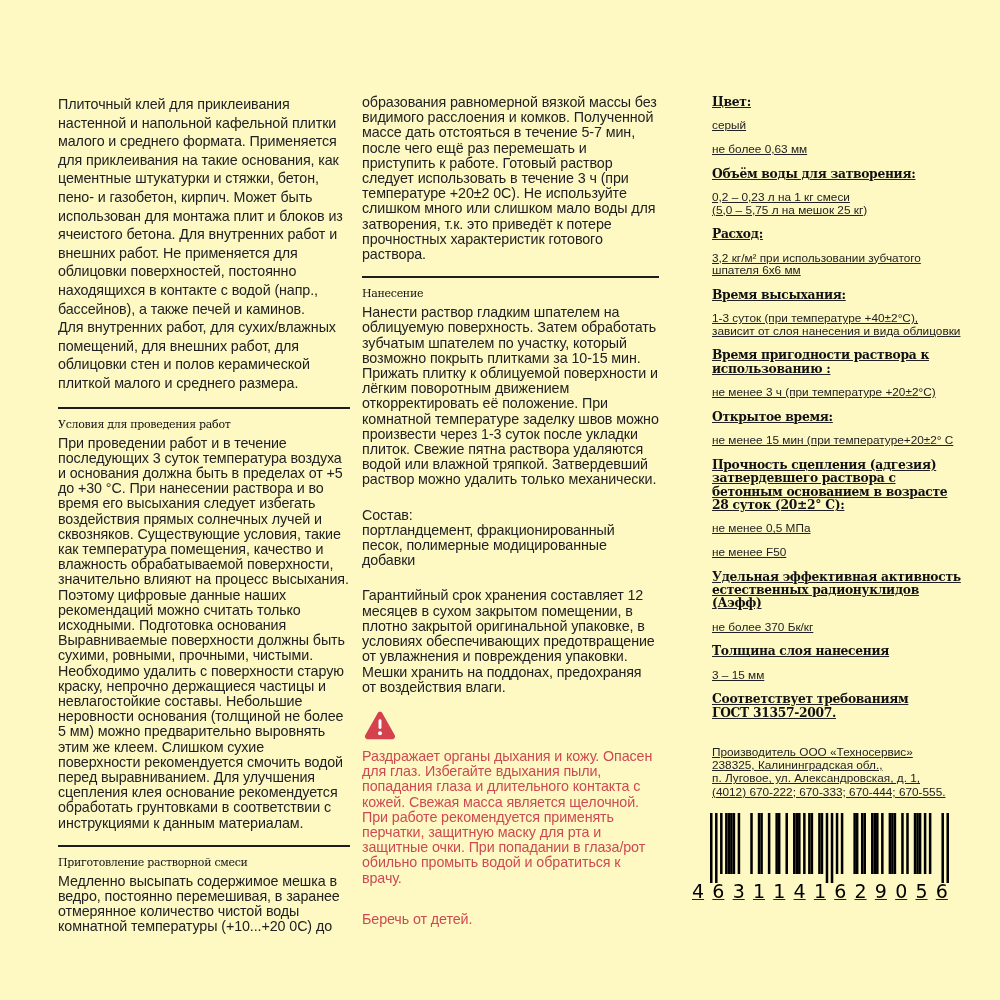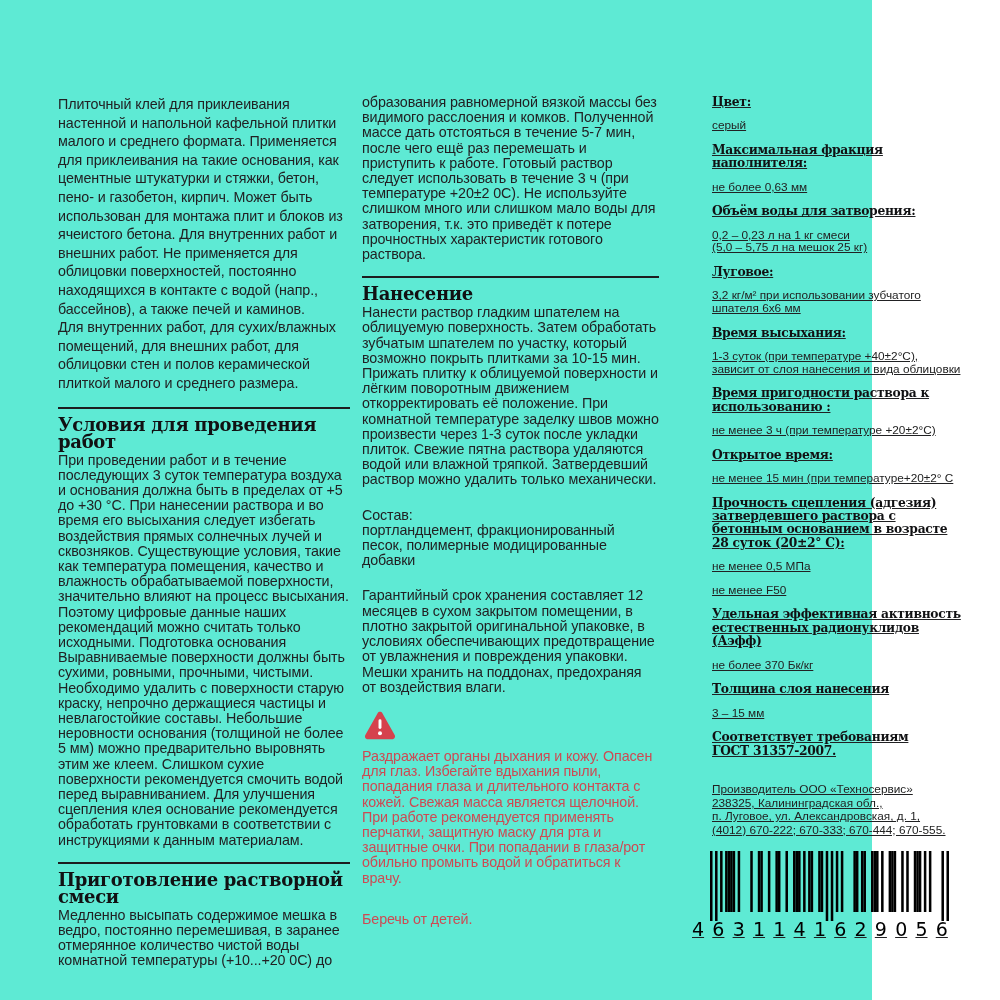--- a/index.html
+++ b/index.html
@@ -1,33 +1,33 @@
 <!DOCTYPE html>
 <html style="--accent-red: #cd4a53; --warning-red: #d5424d; --text: #212123;"><head>
 <meta charset="utf-8">
 <style>
   html,body{margin:0;padding:0;background:#ffffff;}
   .sheet{
-    position:relative;width:872px;height:1000px;background:#5eead4;
+    position:relative;width:1000px;height:1000px;background:#fef9c3;
     font-family:"Liberation Sans","DejaVu Sans",sans-serif;
     color:#212123;
     -webkit-font-smoothing:antialiased;
   }
   .col{position:absolute;top:95px;}
   .col1{left:58px;width:292px;}
   .col2{left:362px;width:297px;}
   .col3{left:712px;width:250px;text-decoration:underline;}
 
   p{margin:0;}
   .body{font-size:14.3px;line-height:15.2px;letter-spacing:-0.1px;white-space:pre-line;}
   .intro{line-height:18.6px;}
   .divider{height:2px;background:#1d1d1f;margin:14px 0 7px 0;}
   h3.sec{
     font-family:"DejaVu Serif","Liberation Serif",serif;
-    font-weight:700;font-size:18px;line-height:17px;margin:0 0 3px 0;
+    font-weight:400;font-size:11px;line-height:17px;margin:0 0 3px 0;
     letter-spacing:-0.3px;color:#111113;
   }
   .gap20{margin-top:20px;}
 
   
   .warn-icon{margin:16px 0 8px 2px;width:32px;height:30px;display:block;}
   .red{color:var(--accent-red,#cd4a53);}
   .keep-away{margin-top:26px;}
 
   
@@ -87,30 +87,29 @@
     <p class="body red keep-away">Беречь от детей.</p>
   </div>
 
   <div class="col col3">
 
     <div class="spec">
       <div class="spec-name">Цвет:</div>
       <div class="spec-value">серый</div>
     </div>
     <div class="spec">
-      <div class="spec-name">Максимальная фракция наполнителя:</div>
       <div class="spec-value">не более 0,63 мм</div>
     </div>
     <div class="spec">
       <div class="spec-name">Объём воды для затворения:</div>
       <div class="spec-value">0,2 – 0,23 л на 1 кг смеси
 (5,0 – 5,75 л на мешок 25 кг)</div>
     </div>
     <div class="spec">
-      <div class="spec-name">Луговое:</div>
+      <div class="spec-name">Расход:</div>
       <div class="spec-value">3,2 кг/м² при использовании зубчатого шпателя 6х6 мм</div>
     </div>
     <div class="spec">
       <div class="spec-name">Время высыхания:</div>
       <div class="spec-value">1-3 суток (при температуре +40±2°С), зависит от слоя нанесения и вида облицовки</div>
     </div>
     <div class="spec">
       <div class="spec-name">Время пригодности раствора к использованию :</div>
       <div class="spec-value">не менее 3 ч (при температуре +20±2°С)</div>
     </div>

